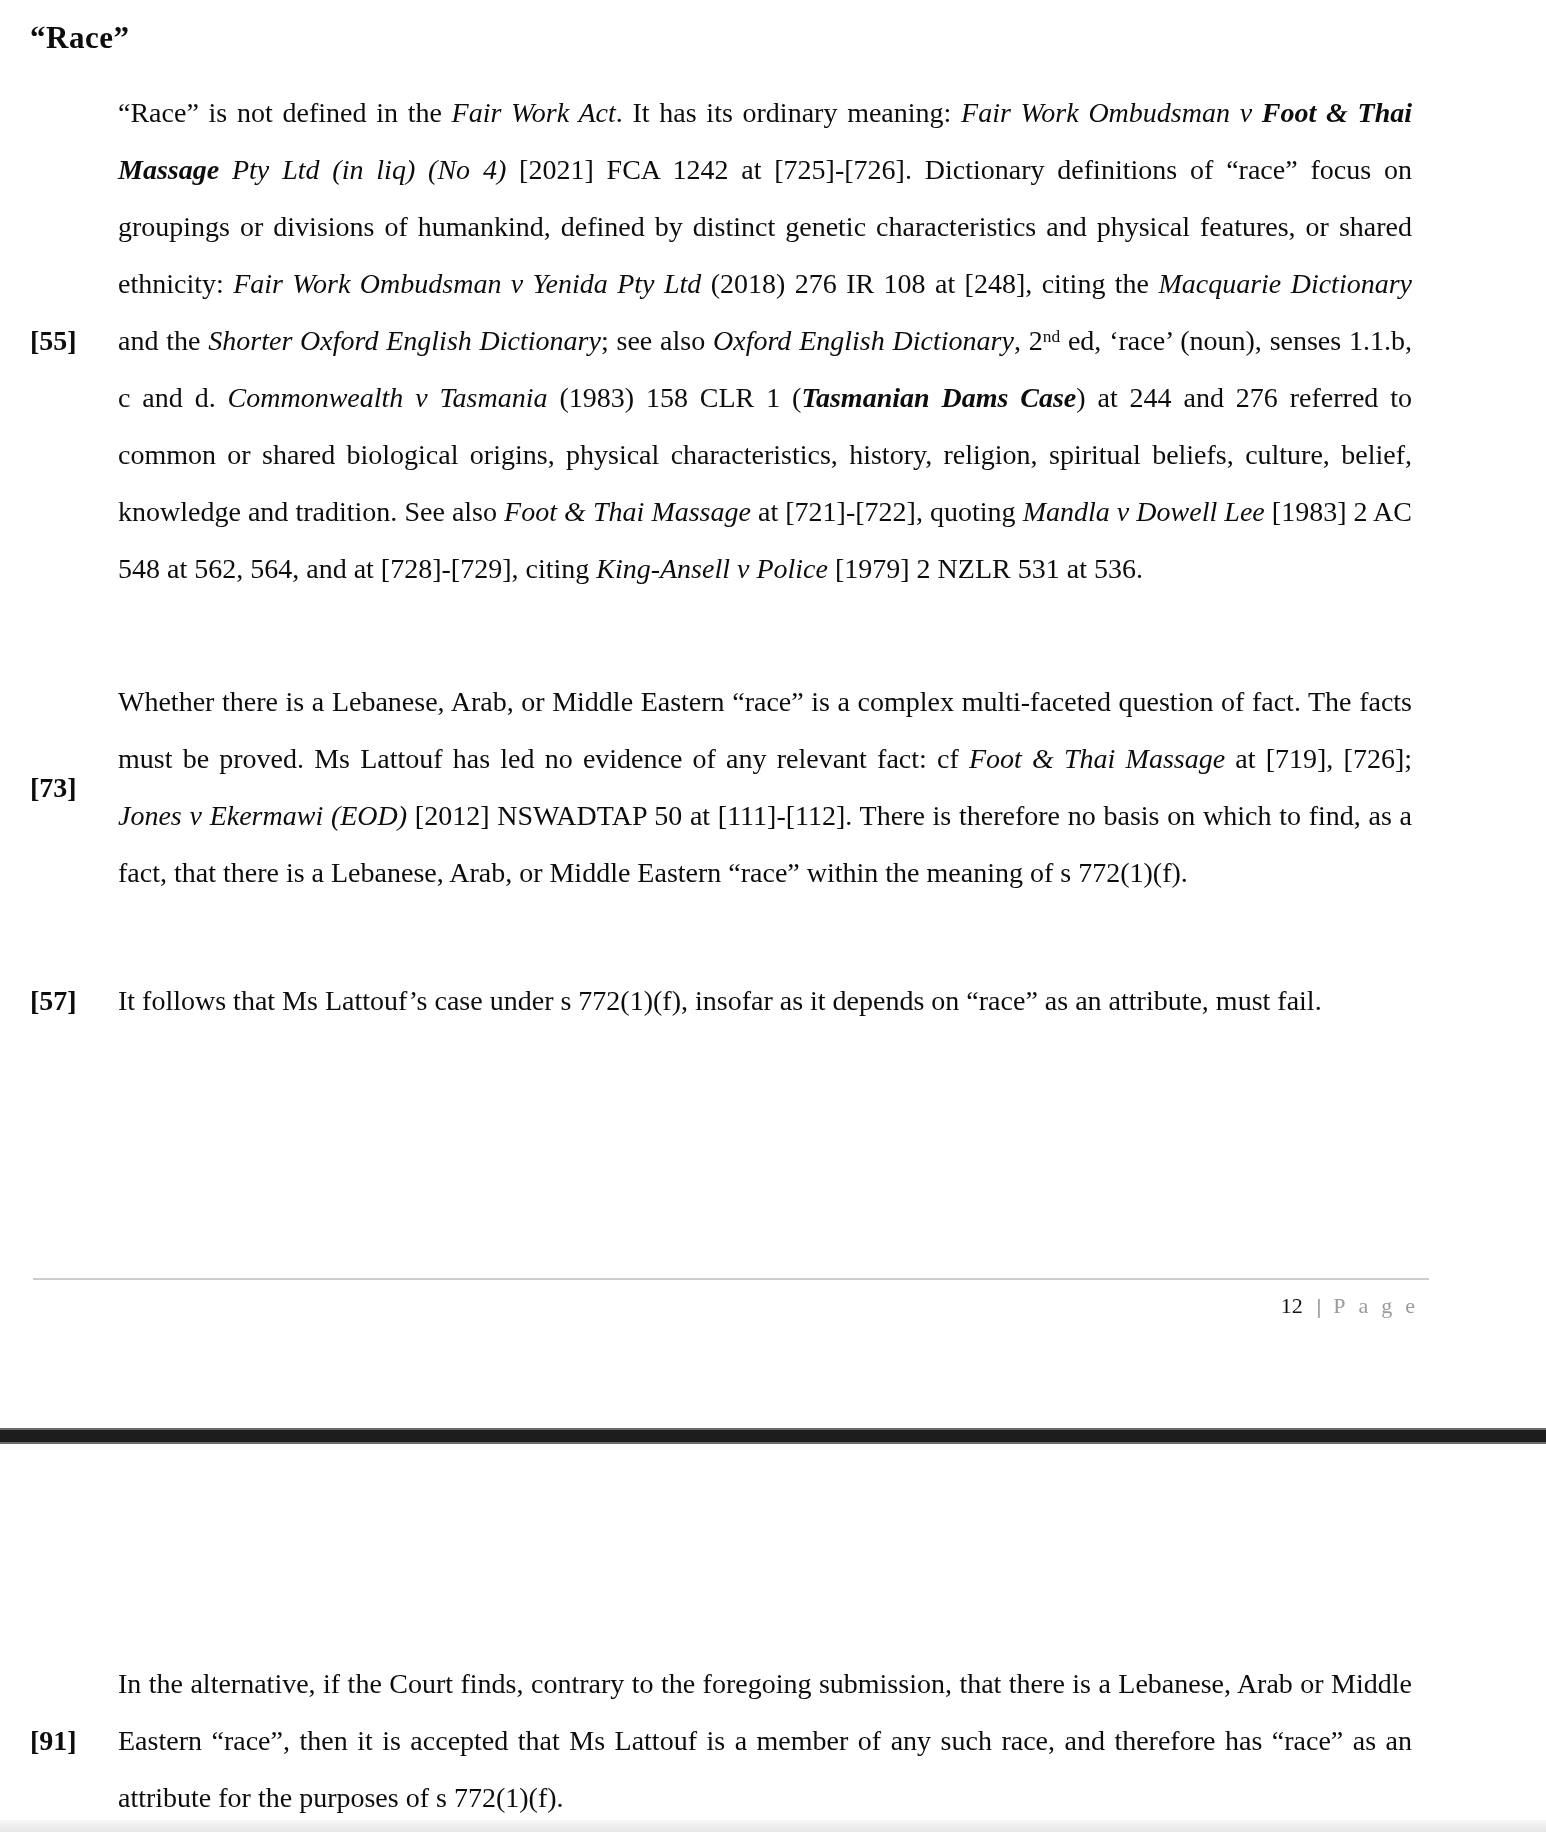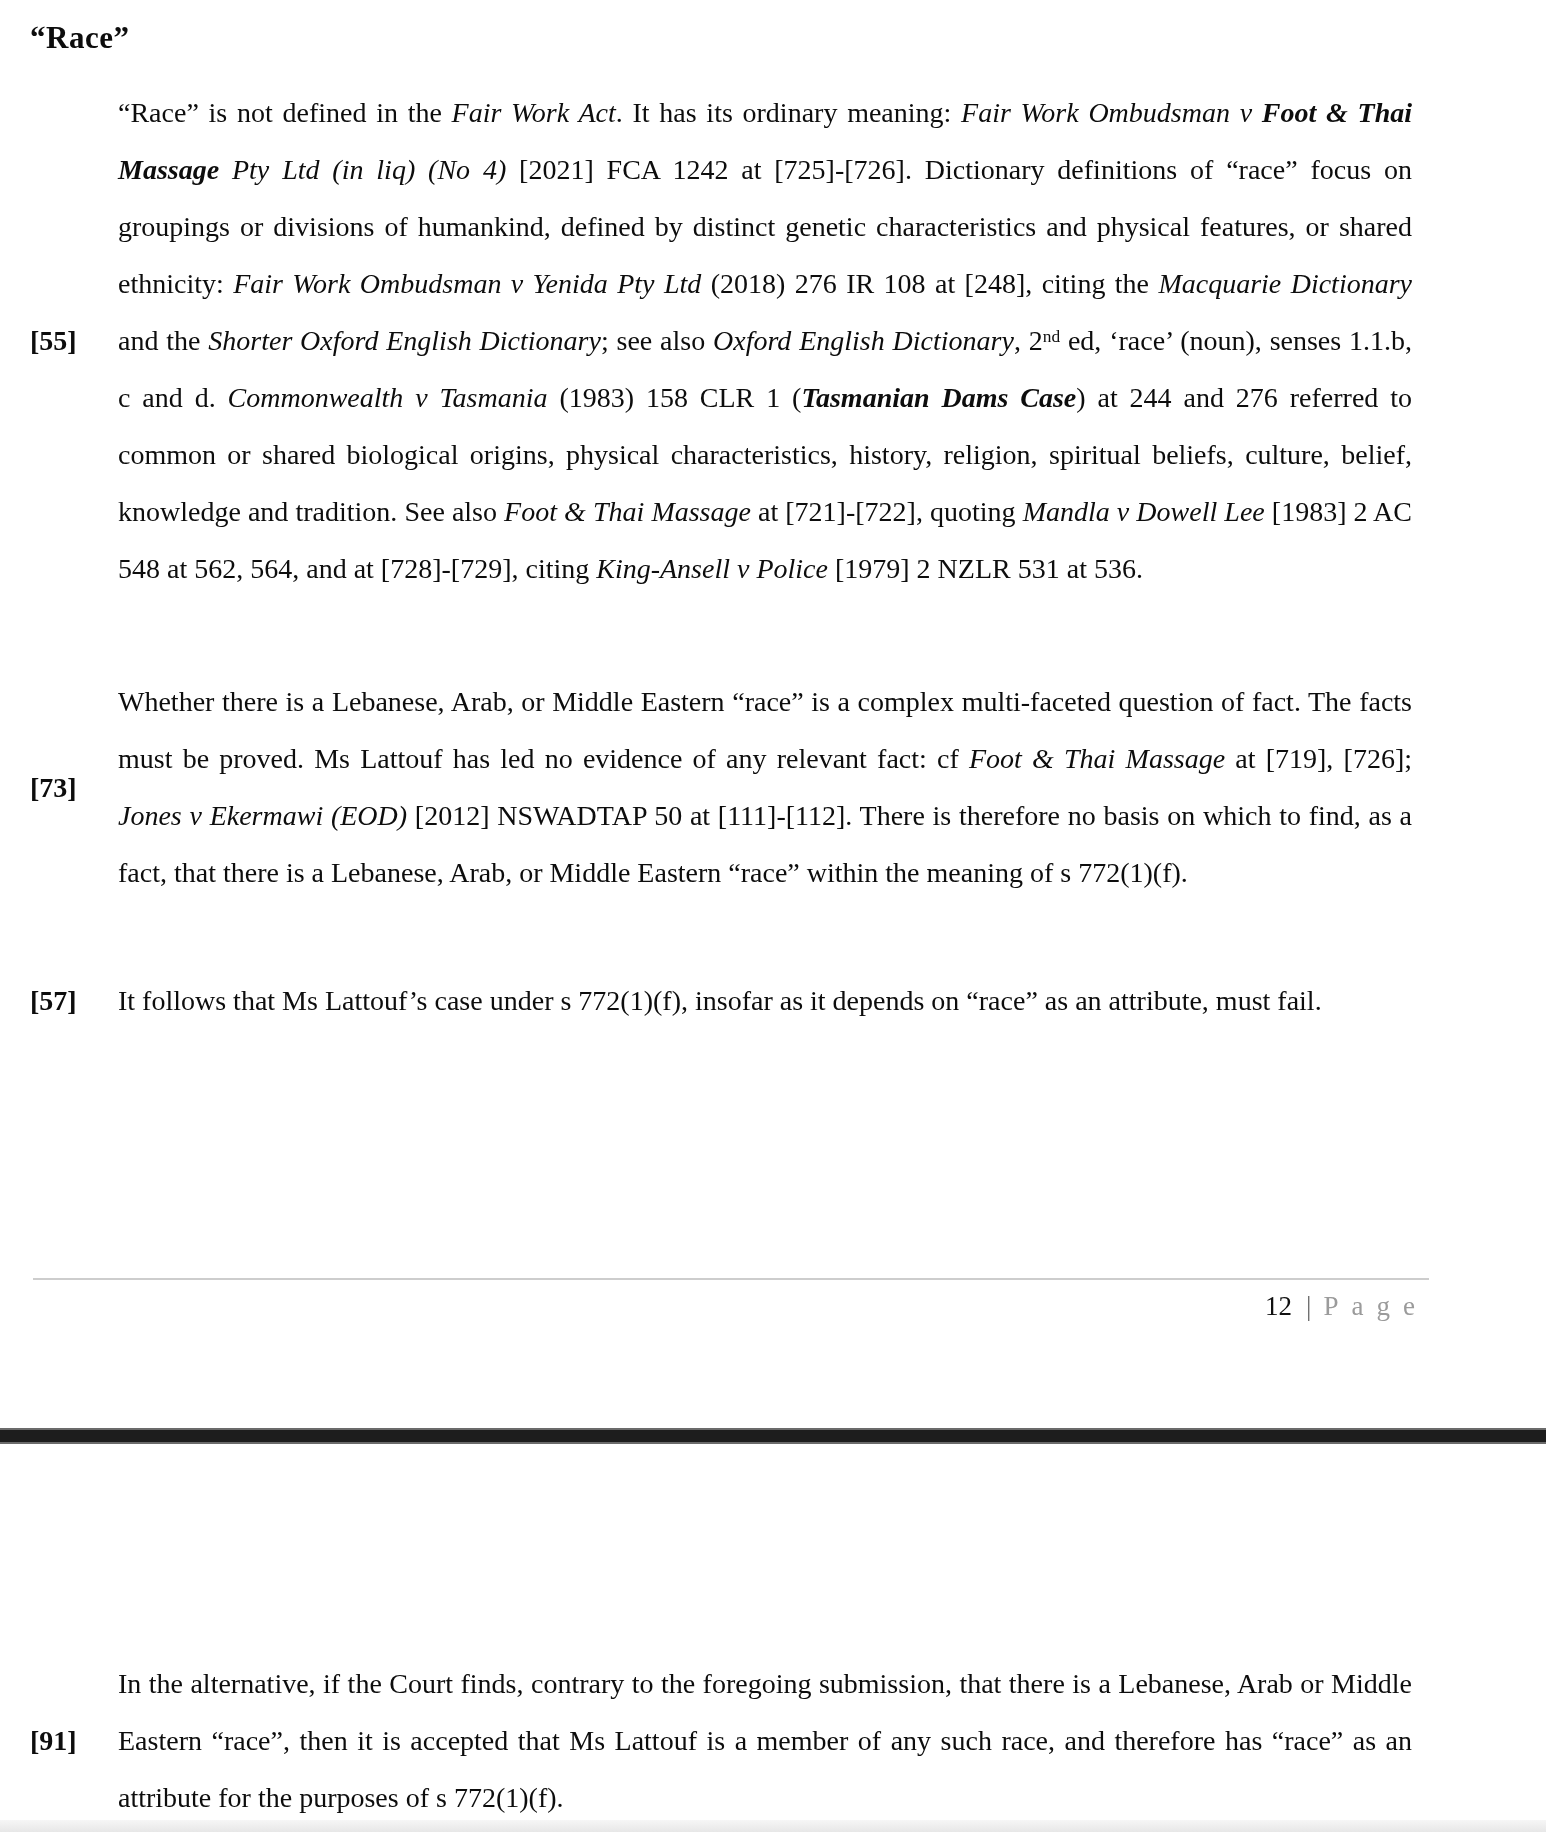--- a/index.html
+++ b/index.html
@@ -58,21 +58,21 @@
     width: 1396px;
     height: 2px;
     background: #cdcdcd;
   }
   .footer {
     position: absolute;
     left: 30px;
     top: 1290px;
     width: 1385px;
     text-align: right;
-    font-size: 27px;
+    font-size: 22px;
     line-height: 32px;
     white-space: nowrap;
   }
   .fnum { color: #111111; }
   .fsep { color: #6e6e6e; margin: 0 12px 0 14px; font-weight: normal; }
   .flabel {
     color: #9b9b9b;
     letter-spacing: 13px;
     margin-right: -13px;
   }

